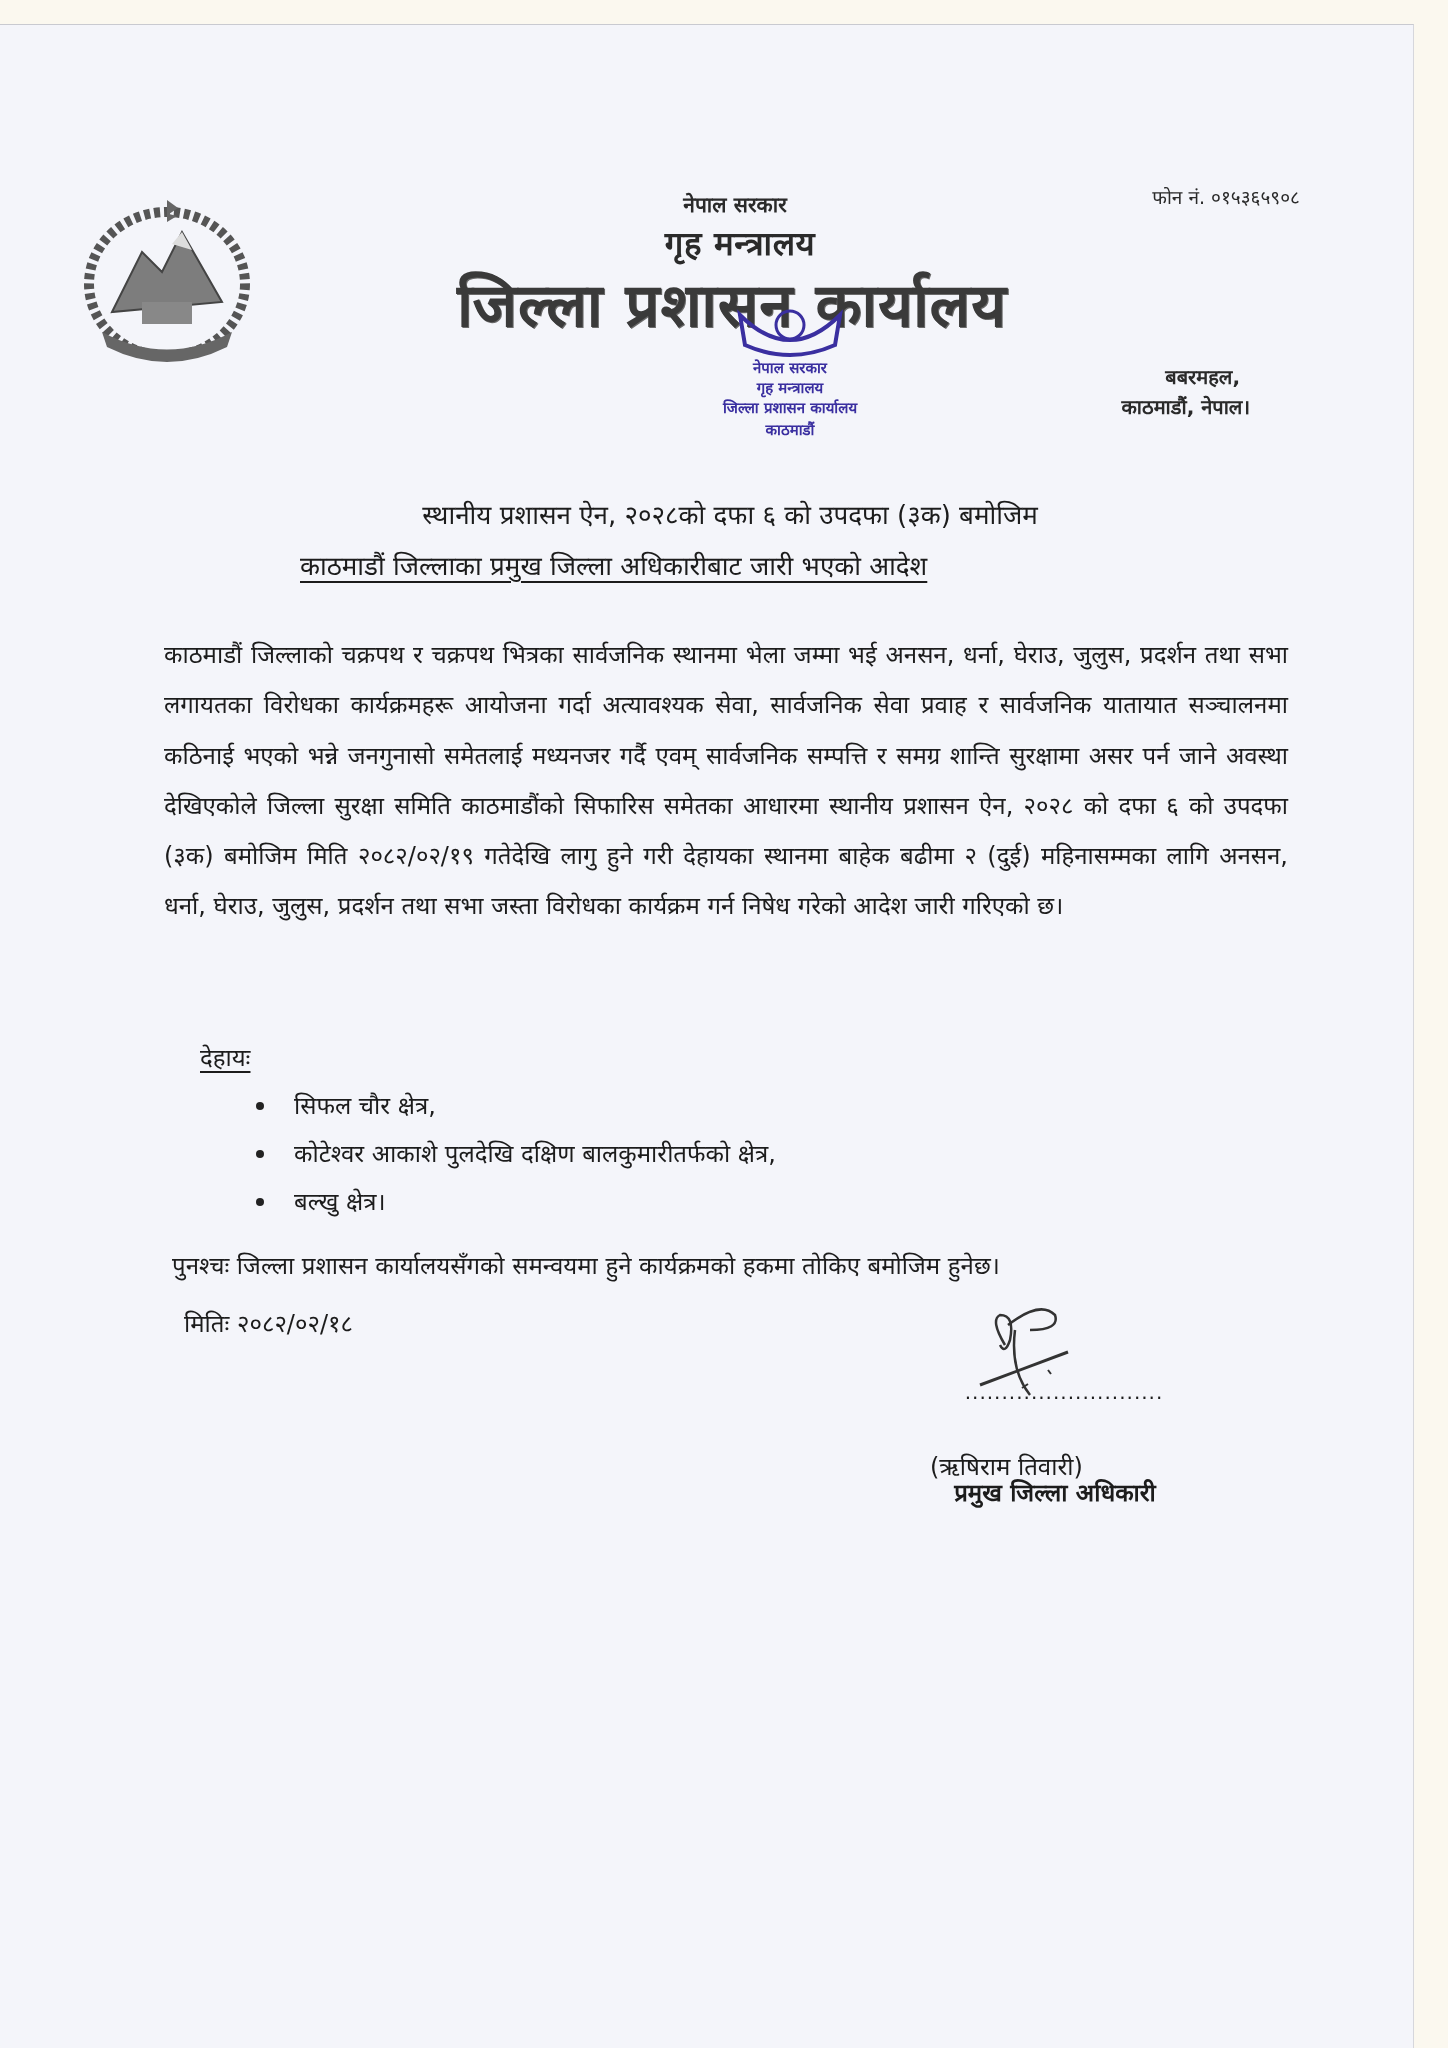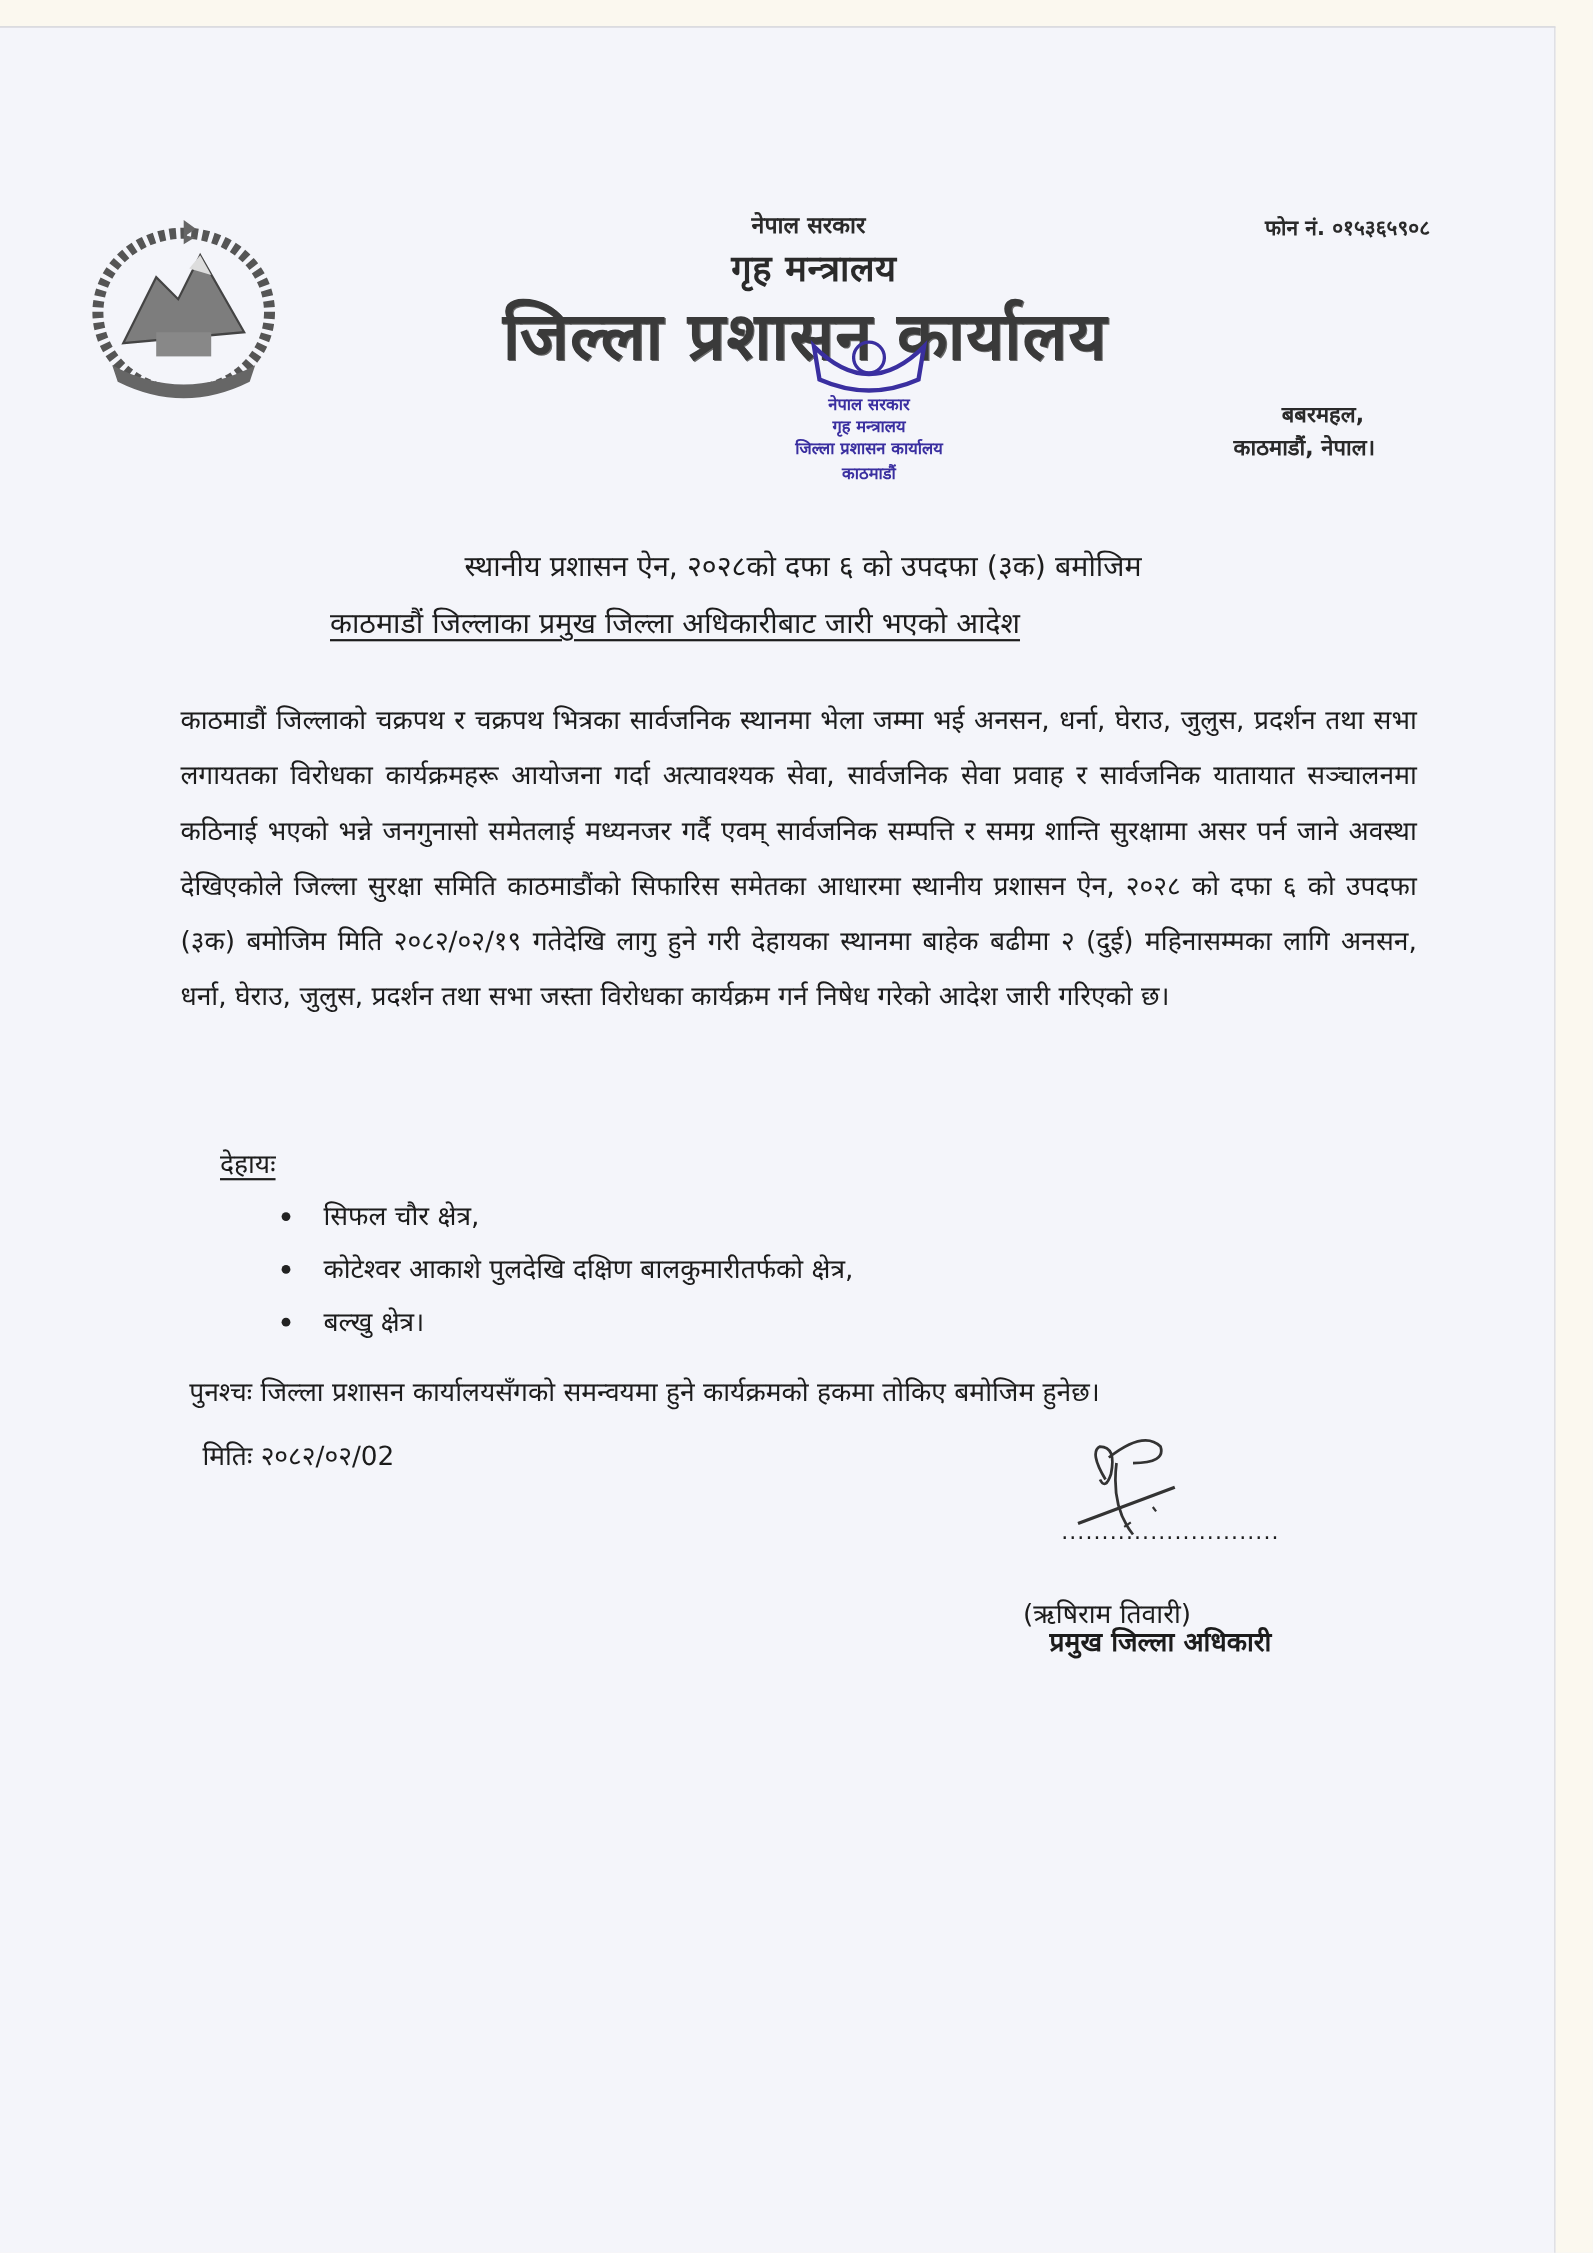--- a/index.html
+++ b/index.html
@@ -14,21 +14,21 @@
     background:#f4f5fa;
     border-top:1px solid #c9cad0;
     border-right:1px solid #d6d7dc;
   }
   .abs { position:absolute; }
   
   .emblem { left:72px; top:192px; width:190px; height:172px; }
   .gov { left:660px; top:190px; width:150px; text-align:center; font-weight:bold; font-size:21px; color:#2a2a2a; }
   .ministry { left:600px; top:220px; width:280px; text-align:center; font-weight:bold; font-size:33px; color:#2a2a2a; letter-spacing:0.5px; }
   .office { left:372px; top:262px; width:720px; text-align:center; font-weight:bold; font-size:60px; color:#3a3a3a; letter-spacing:1px; text-shadow:1px 1px 0 #6a6a6a; }
-  .phone { left:1080px; top:194px; width:220px; text-align:right; font-weight:bold; font-size:19px; color:#2a2a2a; }
+  .phone { left:1080px; top:184px; width:220px; text-align:right; font-weight:normal; font-size:19px; color:#2a2a2a; }
   .addr1 { left:1030px; top:363px; width:210px; text-align:right; font-weight:bold; font-size:20px; color:#2a2a2a; }
   .addr2 { left:1030px; top:393px; width:220px; text-align:right; font-weight:bold; font-size:20px; color:#2a2a2a; }
   .stamp { left:690px; top:305px; width:200px; height:140px; color:#3a2fa0; }
   .stamp .st-line { position:absolute; left:0; width:200px; text-align:center; font-size:15px; font-weight:bold; color:#3a2fa0; }
   
   .t1 { left:300px; top:496px; width:860px; text-align:center; font-size:26px; }
   .t2 { left:300px; top:547px; width:860px; font-size:26px; }
   .t2 span { text-decoration:underline; text-underline-offset:6px; }
   
   .body-para { left:164px; top:630px; width:1124px; font-size:24px; line-height:50.3px; text-align:justify; text-align-last:left; }
@@ -91,21 +91,21 @@
   <li>
       <span class="bullet"></span>
       <span>कोटेश्वर आकाशे पुलदेखि दक्षिण बालकुमारीतर्फको क्षेत्र,</span>
     </li>
   <li>
       <span class="bullet"></span>
       <span>बल्खु क्षेत्र।</span>
     </li>
 </ul>
 <div class="abs ps">पुनश्चः जिल्ला प्रशासन कार्यालयसँगको समन्वयमा हुने कार्यक्रमको हकमा तोकिए बमोजिम हुनेछ।</div>
-<div class="abs date">मितिः २०८२/०२/02</div>
+<div class="abs date">मितिः २०८२/०२/१८</div>
 
 <div class="abs sig">
   <svg width="140" height="110" viewBox="0 0 140 110">
     <path d="M45 45 Q30 20 40 15 Q55 15 50 40 Q45 55 40 45 M48 25 Q80 0 95 15 Q100 30 70 30" fill="none" stroke="#333" stroke-width="2.5"></path>
     <path d="M55 30 Q50 70 70 95" fill="none" stroke="#333" stroke-width="2.5"></path>
     <path d="M20 85 L108 52" fill="none" stroke="#333" stroke-width="3"></path>
     <path d="M62 88 l6 -4 M88 70 l3 4" stroke="#333" stroke-width="2"></path>
   </svg>
 </div>
 <div class="abs sigdots">...........................</div>

